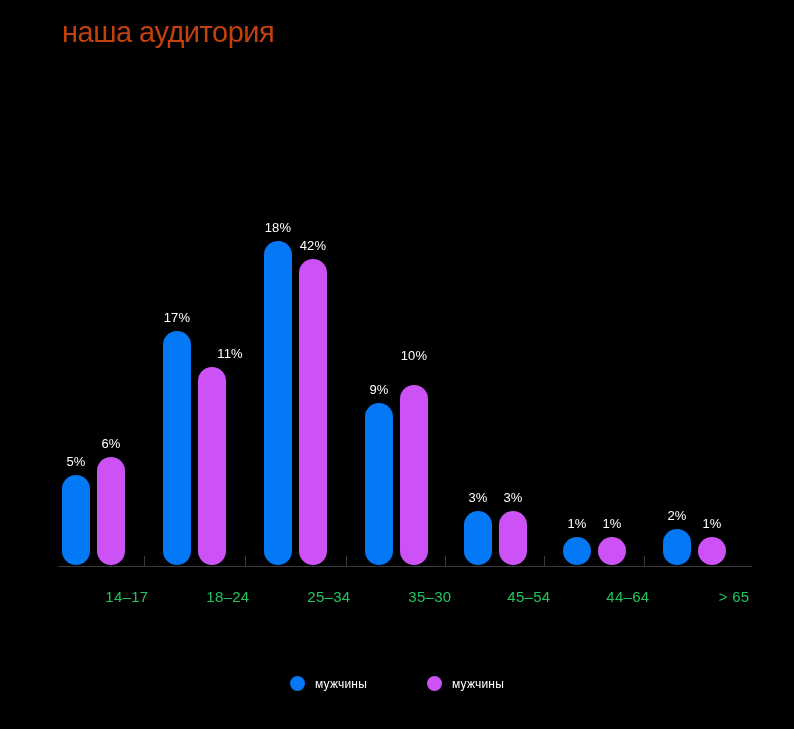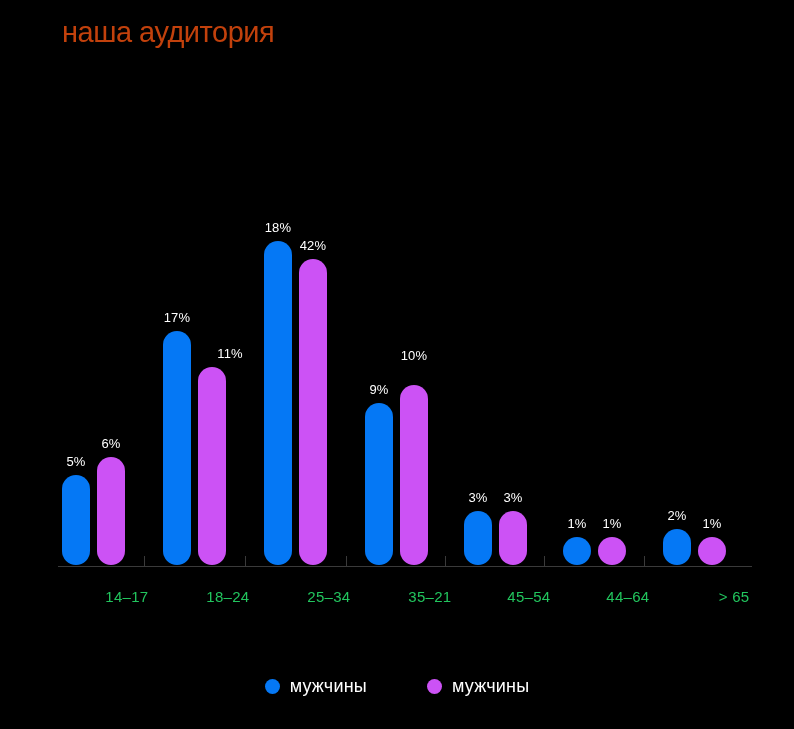--- a/index.html
+++ b/index.html
@@ -146,21 +146,21 @@
   }
   .legend-dot {
     width: 15px;
     height: 15px;
     border-radius: 50%;
     flex: 0 0 auto;
   }
   .legend-dot.male   { background: #0578f5; }
   .legend-dot.female { background: #cc52f5; }
   .legend-text {
-    font-size: 18px;
+    font-size: 12px;
     color: #ffffff;
     letter-spacing: 0.2px;
   }
 </style>
 </head>
 <body>
 
 <div id="page">
 
   <div id="page-title">наша аудитория</div>
@@ -197,21 +197,21 @@
         <div class="bar female" style="left: 698px; height: 28px;"></div>
         <div class="bar-value" style="left: 682px; top: 516px;">1%</div>
       </div>
     <div id="axis-line"></div>
     <div id="axis-layer">
         <div class="axis-tick-label" style="left: 38.5px;">14–17</div>
         <div class="axis-tick-label" style="left: 139.5px;">18–24</div>
         <div class="axis-tick" style="left: 144px;"></div>
         <div class="axis-tick-label" style="left: 240.5px;">25–34</div>
         <div class="axis-tick" style="left: 245px;"></div>
-        <div class="axis-tick-label" style="left: 341.5px;">35–21</div>
+        <div class="axis-tick-label" style="left: 341.5px;">35–30</div>
         <div class="axis-tick" style="left: 346px;"></div>
         <div class="axis-tick-label" style="left: 440.5px;">45–54</div>
         <div class="axis-tick" style="left: 445px;"></div>
         <div class="axis-tick-label" style="left: 539.5px;">44–64</div>
         <div class="axis-tick" style="left: 544px;"></div>
         <div class="axis-tick-label" style="left: 639.5px;">&gt; 65</div>
         <div class="axis-tick" style="left: 644px;"></div>
       </div>
   </div>
 

